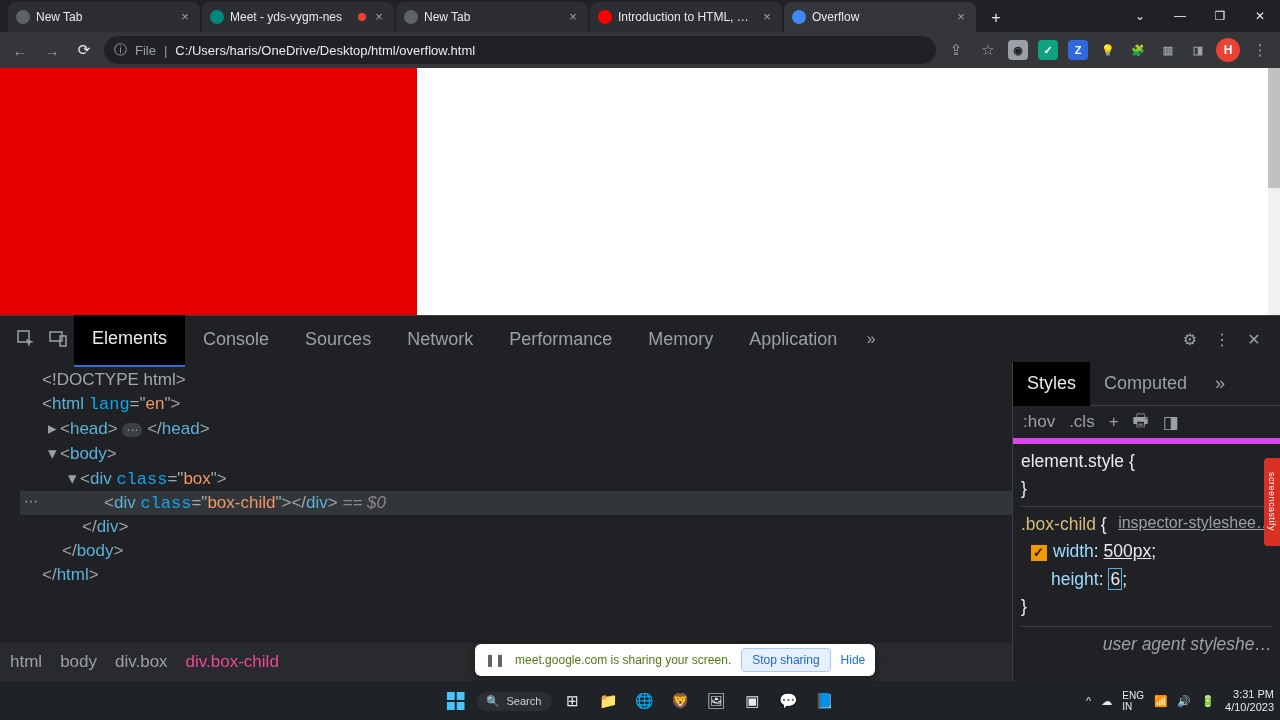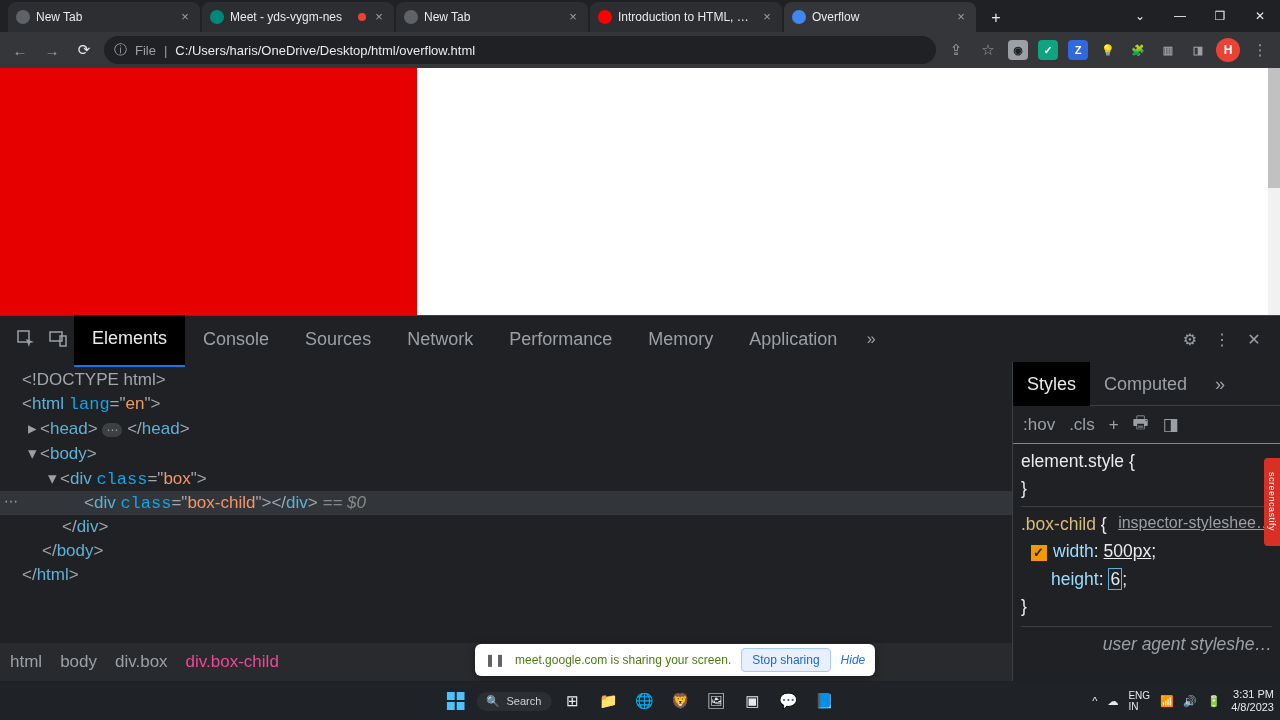--- a/index.html
+++ b/index.html
@@ -36,56 +36,56 @@
 
 .dt-header { height:47px; background:#202124; border-top:1px solid #3c4043; display:flex; align-items:center; padding:0 10px; gap:0; }
 .dt-hicon { width:32px; height:32px; display:flex; align-items:center; justify-content:center; color:#9aa0a6; }
 .dt-tab { padding:7px 18px; height:56px; display:flex; align-items:center; font-size:18px; color:#9aa0a6; cursor:pointer; }
 .dt-tab.active { color:#e8eaed; background:#000; border-bottom:2px solid #1a73e8; }
 .dt-hspacer { flex:1; }
 
 
 .dt-body { height:319px; display:flex; background:#202124; }
 .dt-elements { flex:1; font-family:Consolas,monospace; font-size:17px; padding:6px 0; color:#e8eaed; position:relative; overflow:hidden; }
-.dt-line { padding:2px 0 2px 22px; white-space:pre; }
+.dt-line { padding:2px 0 2px 22px; white-space:pre;margin-left:20px; }
 .dt-line .tag { color:#5db0d7; }
 .dt-line .attr { color:#0ea5e9;font-family:Liberation Mono, monospace; }
 .dt-line .val { color:#f29766; }
 .dt-line .punct { color:#a1a7ad; }
 .dt-arrow { display:inline-block; width:12px; color:#9aa0a6; margin-left:-14px; }
 .dt-pill { display:inline-block; background:#3c4043; border-radius:8px; padding:0px 4px; font-size:12px; color:#9aa0a6; vertical-align:middle;}
 .dt-selected { background:#32363a; position:relative; }
 .dt-selected::before{ content:"⋯"; position:absolute; left:4px; color:#9aa0a6; font-size:14px;}
 .dt-eq { color:#888; font-style:italic; }
 
 
 .dt-crumbs { position:absolute; bottom:0; left:0; right:0; height:38px; background:#292a2d; display:flex; align-items:center; padding:0 10px; gap:18px; font-family:"Segoe UI"; font-size:17px; color:#9aa0a6; }
 .dt-crumbs .crumb.active { color:#ec4899; }
 
 
 .dt-styles { width:268px; border-left:1px solid #3c4043; background:#202124; font-family:Consolas,monospace; font-size:17.5px; color:#e8eaed; display:flex; flex-direction:column; }
-.st-tabs { height:44px; display:flex; border-bottom:1px solid #3c4043; }
+.st-tabs { height:44px; display:flex; align-items:center; border-bottom:1px solid #3c4043; }
 .st-tab { padding:0 14px; height:44px; display:flex; align-items:center; font-size:18px; color:#9aa0a6; }
 .st-tab.active { color:#e8eaed; background:#000; }
-.st-toolbar { height:38px; display:flex; align-items:center; gap:14px; padding:0 10px; border-bottom:1px solid #d946ef; color:#9aa0a6; font-size:17px;}
+.st-toolbar { height:38px; display:flex; align-items:center; gap:14px; padding:0 10px; border-bottom:6px solid #d946ef; color:#9aa0a6; font-size:17px;}
 .st-rules { flex:1; padding:4px 8px; line-height:1.55; overflow:hidden;}
 .st-sel { color:#d7ba7d; }
 .st-prop { color:#9cdcfe; }
 .st-val { color:#e8eaed;text-decoration:underline; }
 .st-link { color:#9aa0a6; text-decoration:underline; float:right; font-size:16px;}
 .st-check { display:inline-block; width:16px; height:16px; background:#f29900; vertical-align:middle; margin-right:6px; position:relative;}
 .st-check::after{content:"✓"; color:#202124; font-size:13px; position:absolute; left:2px; top:-2px; font-weight:bold;}
 .st-editbox{ border:1px solid #5db0d7; padding:0 1px;}
 .st-ua{ color:#9aa0a6; font-style:italic;}
 
 
 .share-bar { position:absolute; left:475px; top:644px; height:32px; background:#fff; border-radius:6px; display:flex; align-items:center; padding:0 10px; gap:10px; font-size:12px; box-shadow:0 2px 8px rgba(0,0,0,.4); }
 .share-bar button { font-size:12px; padding:4px 10px; border:1px solid #dadce0; background:#fff; color:#1a73e8; border-radius:4px; cursor:pointer;}
 .share-bar button.stop{ color:#1967d2; border-color:#a8c7fa; background:#e8f0fe;}
-.share-bar a{ color:#1a73e8; font-size:12px;font-style:italic;}
+.share-bar a{ color:#1a73e8; font-size:12px;}
 
 
 .taskbar { position:absolute; bottom:0; left:0; right:0; height:38px; background:#1f2226; display:flex; align-items:center; color:#e8eaed; font-size:11px; }
 .taskbar .center { position:absolute; left:50%; transform:translateX(-50%); display:flex; gap:6px; align-items:center; }
 .taskbar .tbicon { width:30px; height:30px; display:flex; align-items:center; justify-content:center; border-radius:4px; font-size:15px;}
 .taskbar .search { display:flex; align-items:center; gap:6px; background:#2b2f33; border-radius:14px; padding:3px 10px; font-size:11px; color:#cfd2d6;}
 .taskbar .tray{ position:absolute; right:6px; display:flex; align-items:center; gap:10px;}
 .taskbar .clock{ text-align:right; line-height:1.15;}
 
 
@@ -273,16 +273,16 @@
   </div>
   <div class="tray">
     <span>^</span>
     <span>☁</span>
     <span style="font-size:10px">ENG<br>IN</span>
     <span>📶</span>
     <span>🔊</span>
     <span>🔋</span>
     <div class="clock">
       <div>3:31 PM</div>
-      <div>4/8/2023</div>
+      <div>4/10/2023</div>
     </div>
   </div>
 </div>
 
 </body></html>

